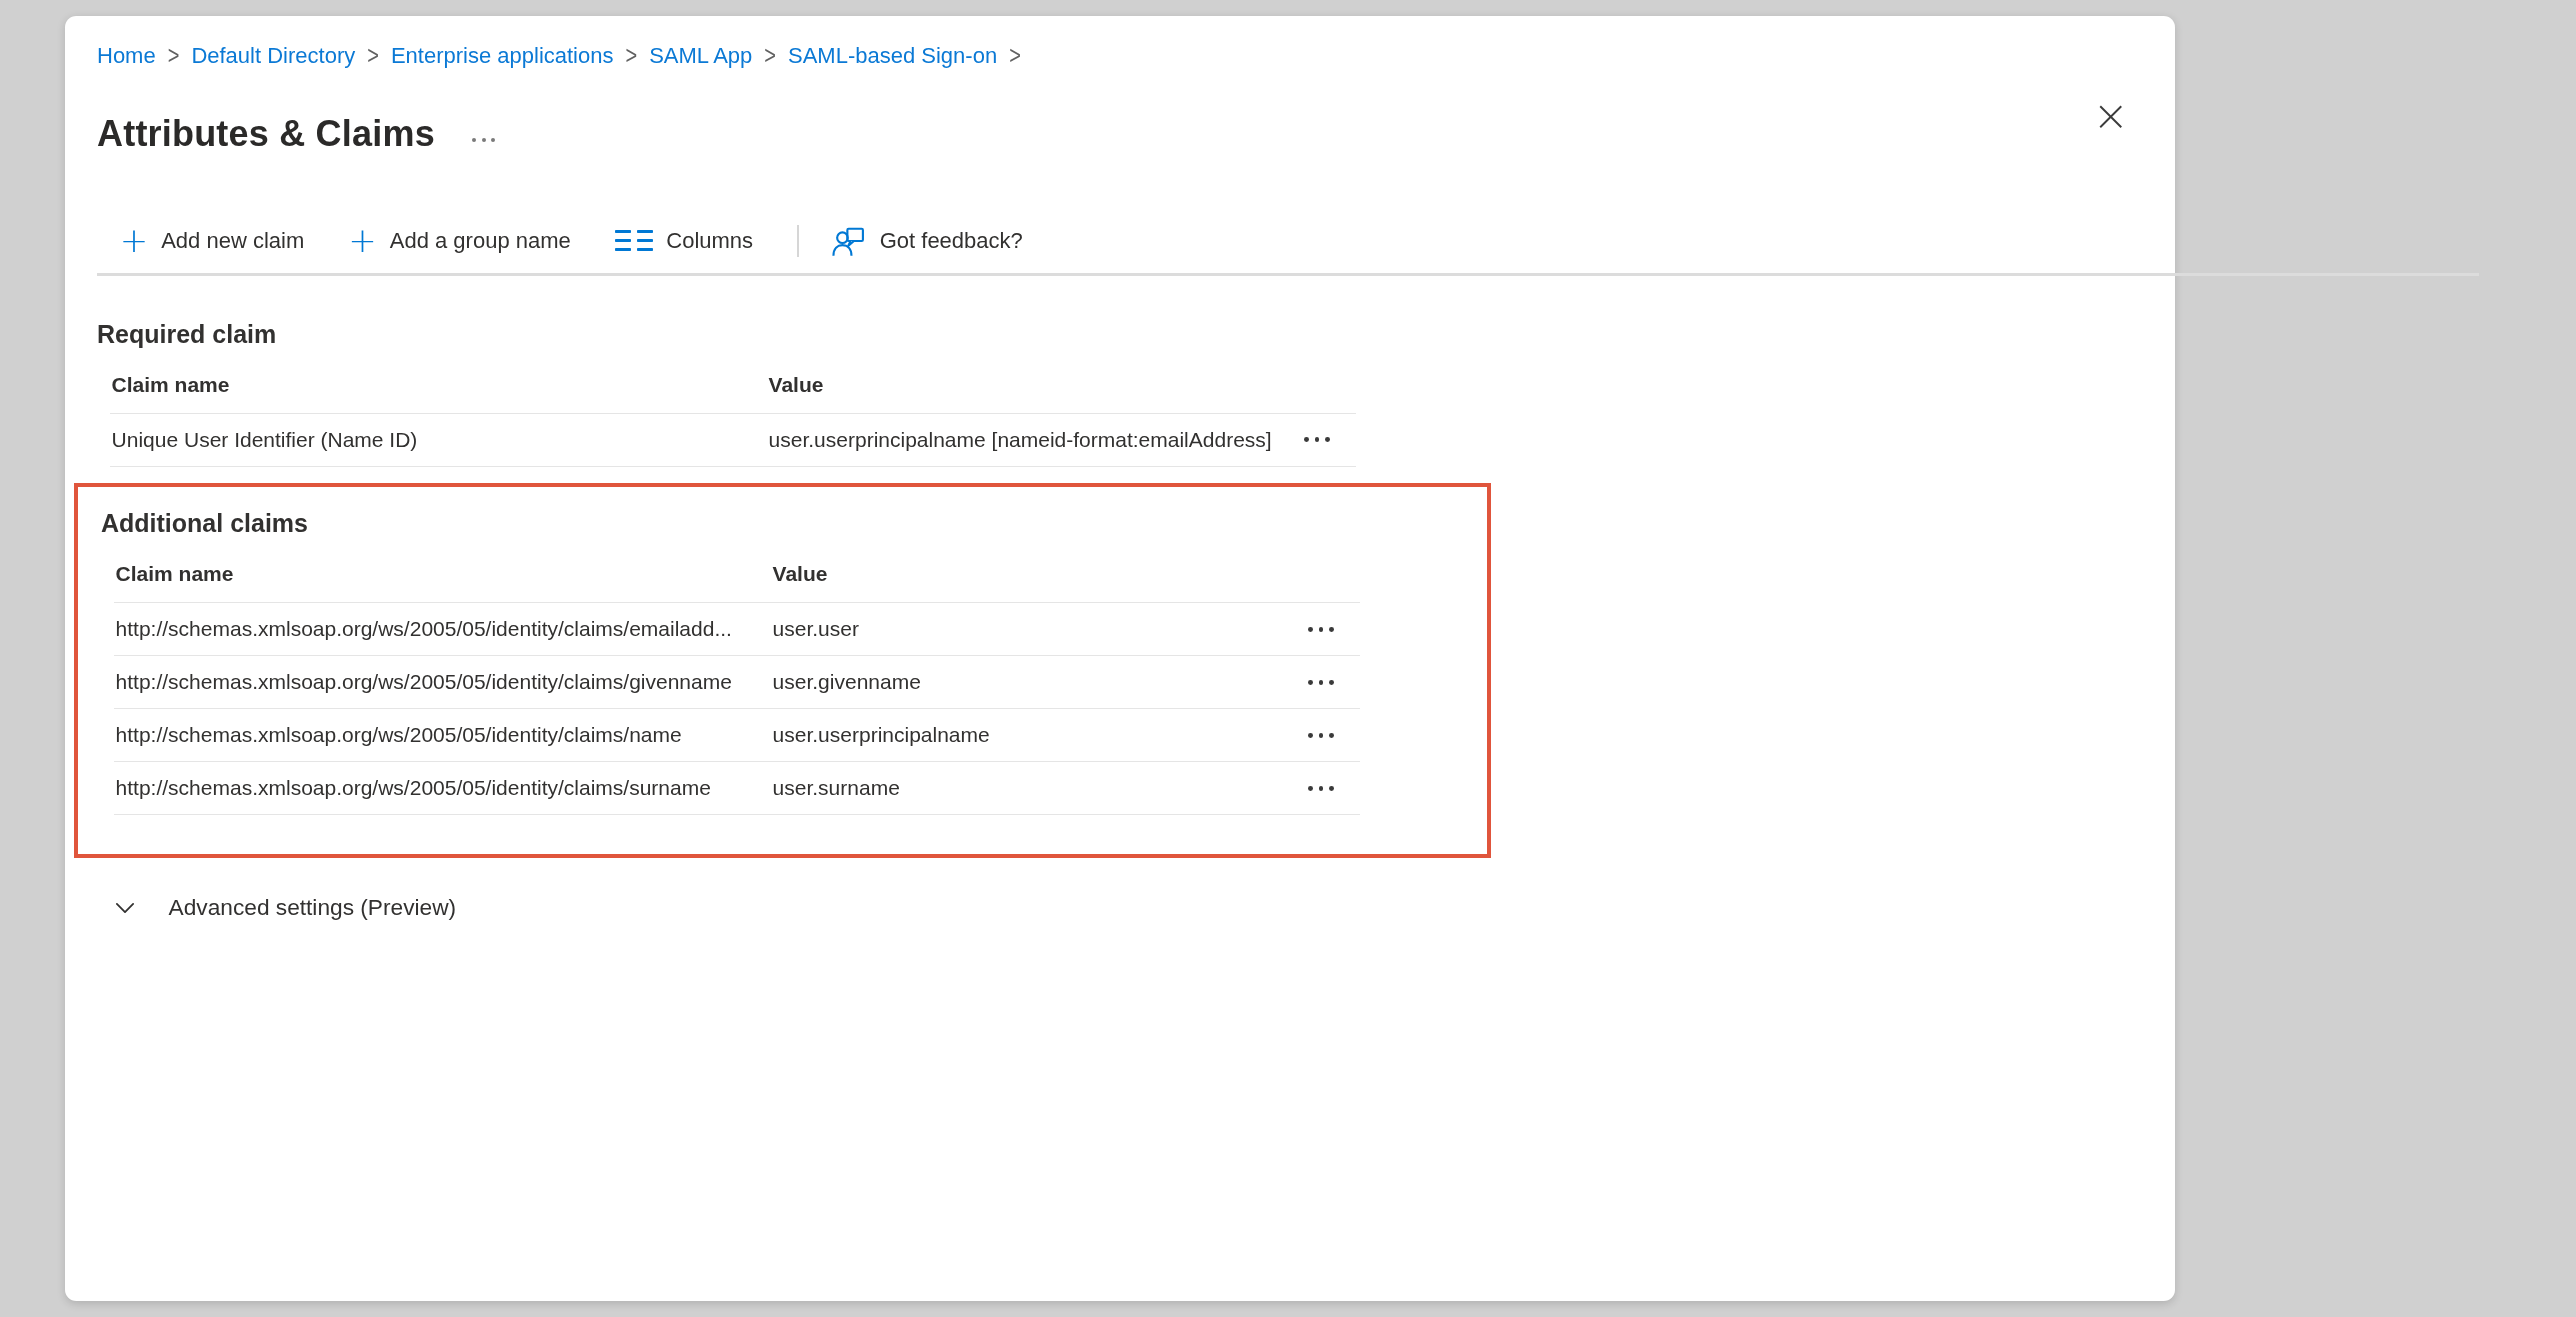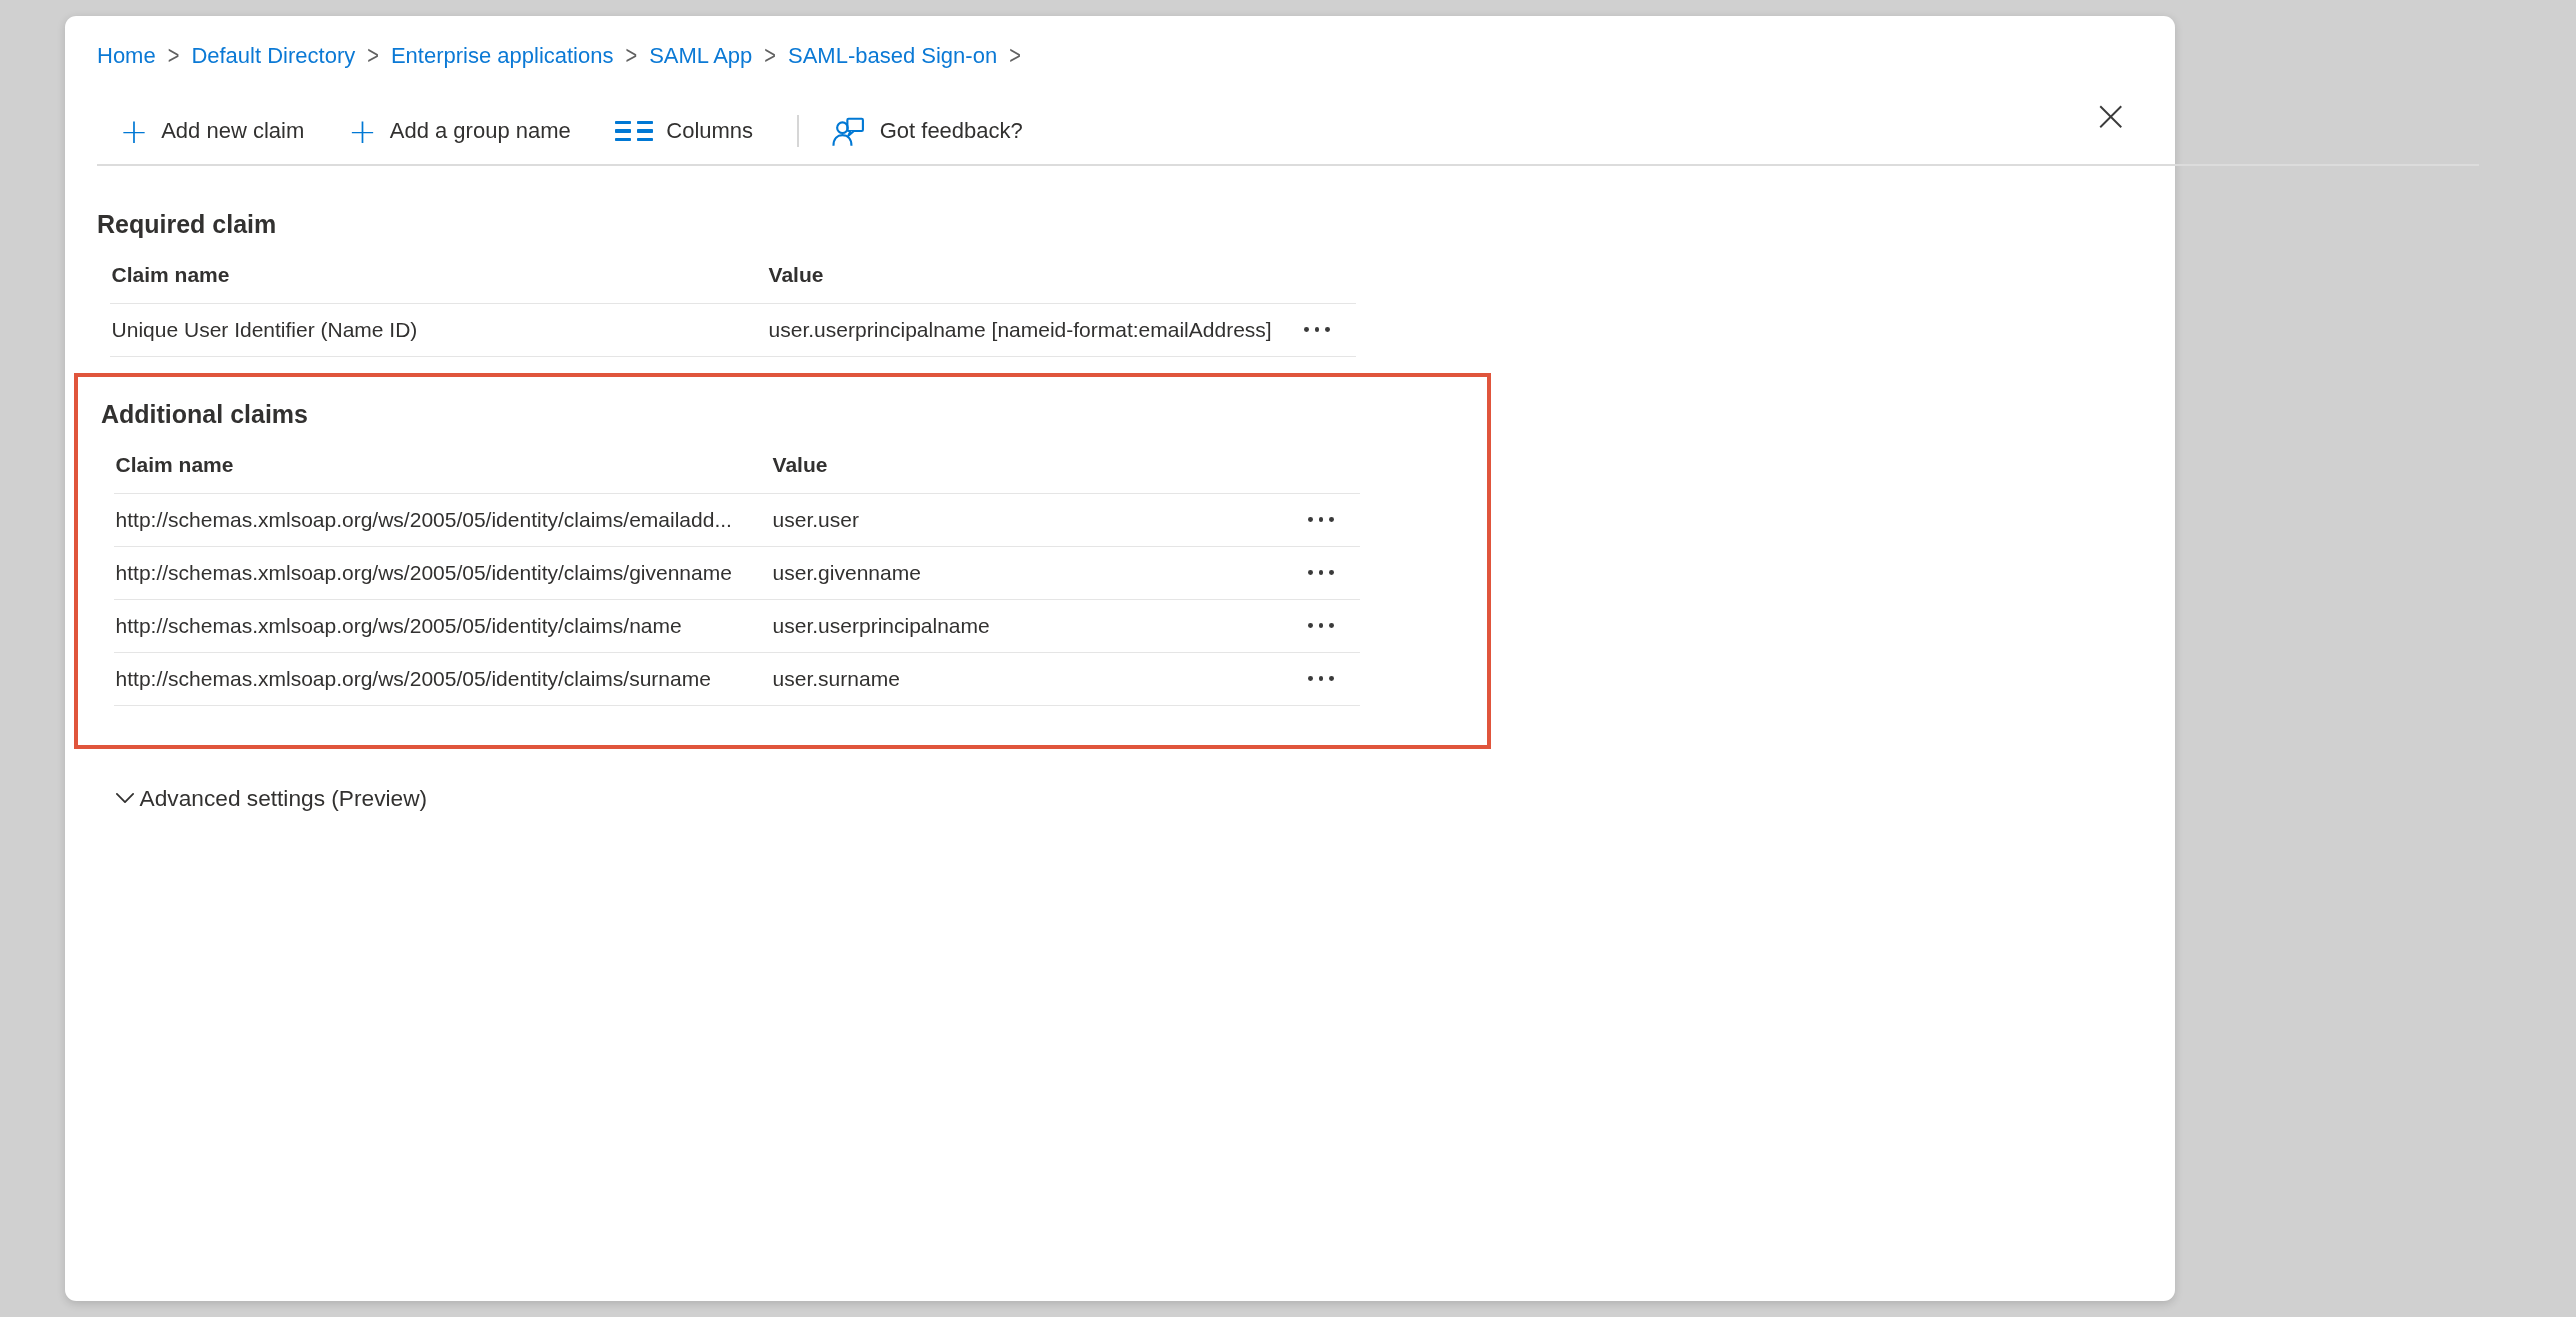--- a/index.html
+++ b/index.html
@@ -53,40 +53,48 @@
   .row-menu { display: flex; gap: 5.7px; justify-content: flex-start; padding-left: 8px; cursor: pointer; }
   .row-menu i { width: 4.9px; height: 4.9px; border-radius: 50%; background: #3a3a3a; }
   
   .highlight-box {
     margin-top: 16px; margin-left: -22.7px;
     width: 1417px;
     border: 4.9px solid #e0553c;
     padding: 22.7px 0 39px 22.7px;
   }
   
-  .advanced-row { margin-top: 36px; margin-left: 14.6px; display: flex; align-items: center; gap: 2px; font-size: 22.7px; cursor: pointer; }
+  .advanced-row { margin-top: 36px; margin-left: 14.6px; display: flex; align-items: center; gap: 31px; font-size: 22.7px; cursor: pointer; }
 </style>
 </head>
 <body>
 
 <div class="card">
 
   <nav class="breadcrumb">
     <span class="crumb">Home</span>
     <span class="crumb-sep">&gt;</span>
     <span class="crumb">Default Directory</span>
     <span class="crumb-sep">&gt;</span>
     <span class="crumb">Enterprise applications</span>
     <span class="crumb-sep">&gt;</span>
     <span class="crumb">SAML App</span>
     <span class="crumb-sep">&gt;</span>
     <span class="crumb">SAML-based Sign-on</span>
     <span class="crumb-sep">&gt;</span>
   </nav>
 
+  <div class="title-row">
+    <h1 class="page-title">Attributes &amp; Claims</h1>
+    <span class="title-more" title="More">
+      <i></i>
+        <i></i>
+        <i></i>
+    </span>
+  </div>
 
   <div class="close-btn" title="Close">
     <svg width="27.5" height="27.5" viewBox="0 0 34 34">
       <line x1="4" y1="4" x2="30" y2="30" stroke="#3b3b3b" stroke-width="2.4"></line>
       <line x1="30" y1="4" x2="4" y2="30" stroke="#3b3b3b" stroke-width="2.4"></line>
     </svg>
   </div>
 
   <div class="toolbar">
     <div class="tb-btn">

